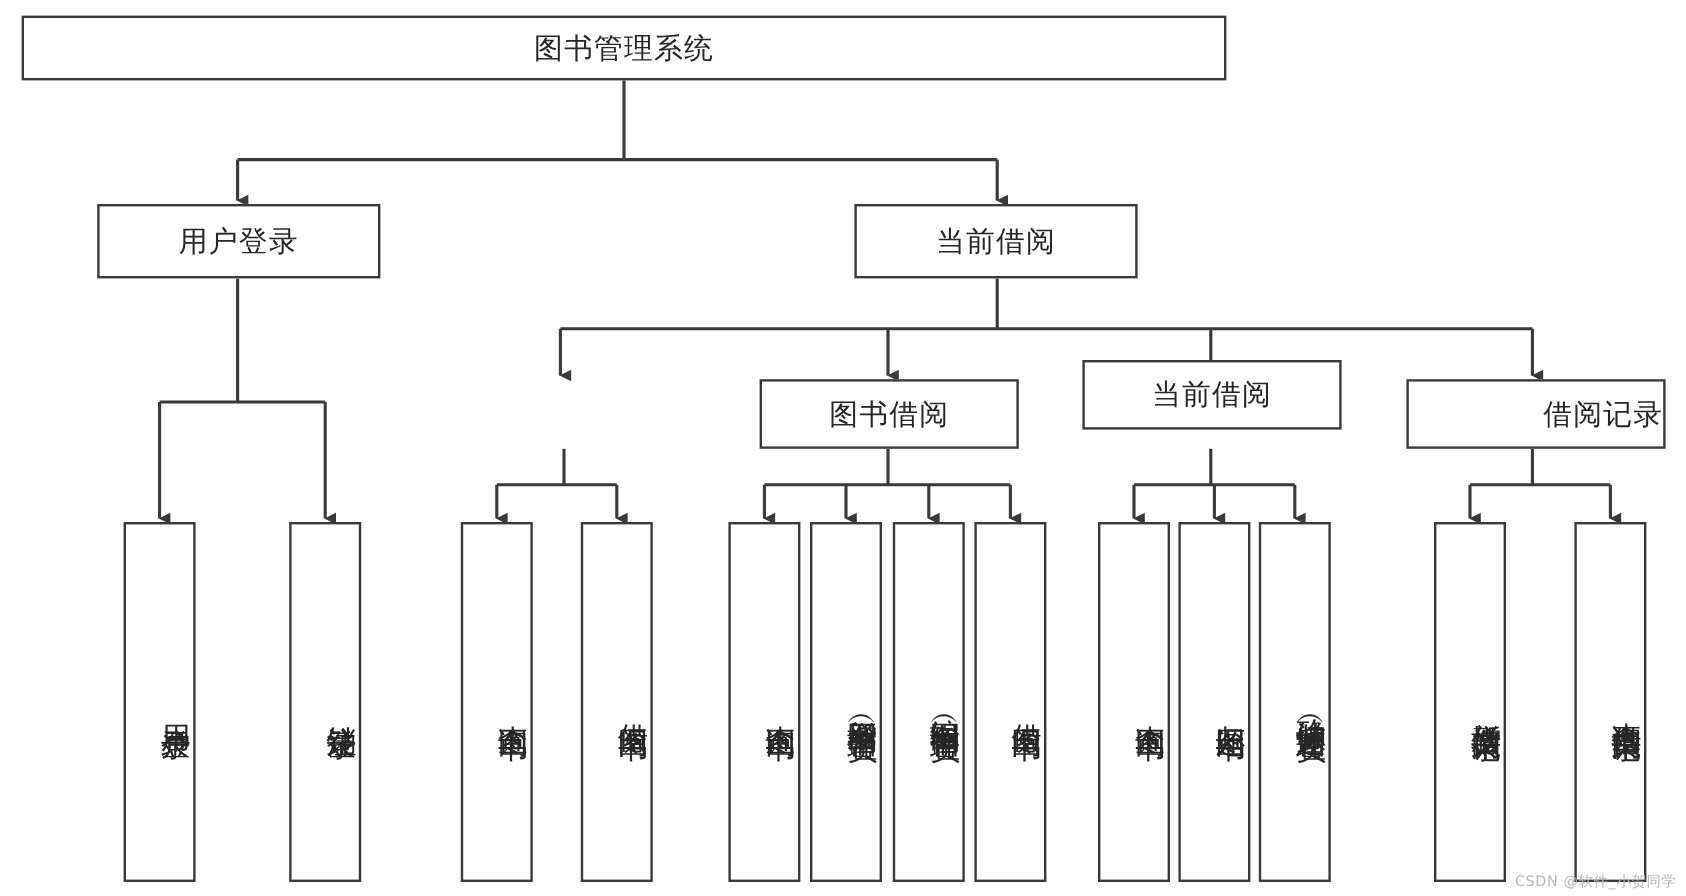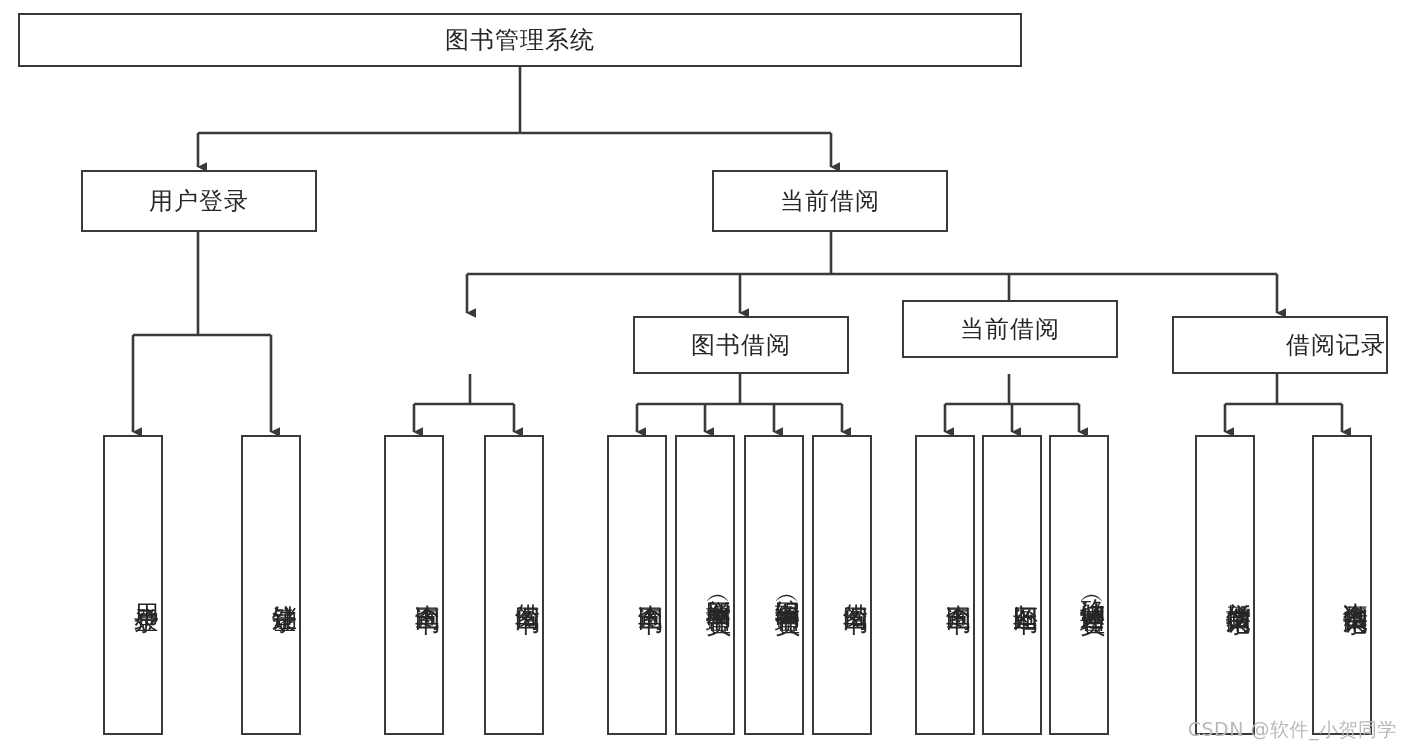--- a/index.html
+++ b/index.html
@@ -50,21 +50,21 @@
     writing-mode: vertical-rl;
     text-orientation: upright;
     white-space: normal;
     display: block;
     text-align: left;
   }
   .watermark {
     position: absolute;
     right: 8px;
     bottom: 4px;
-    font-size: 19px;
+    font-size: 12px;
     color: #b9b9b9;
     letter-spacing: 0.5px;
     white-space: nowrap;
     user-select: none;
   }
 </style>
 </head>
 <body>
 
 <div id="stage">

